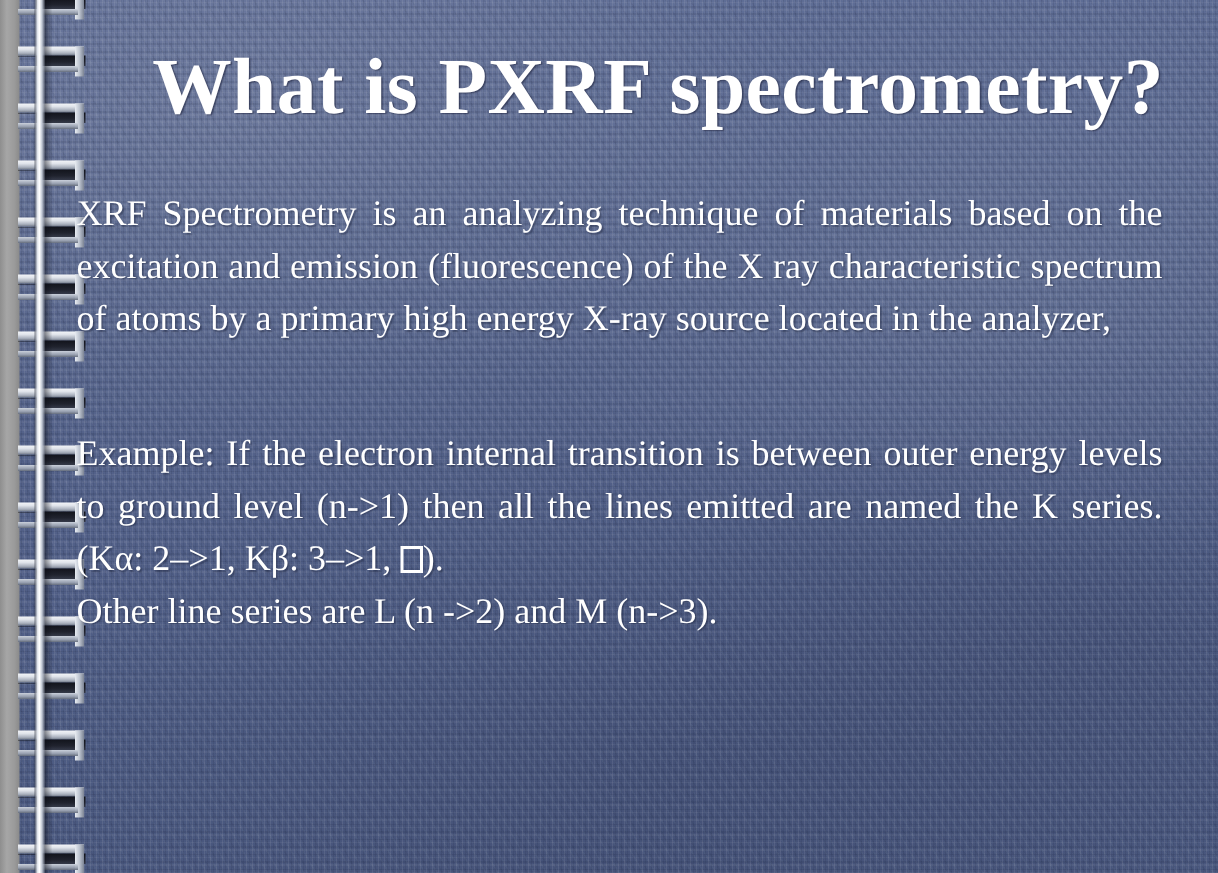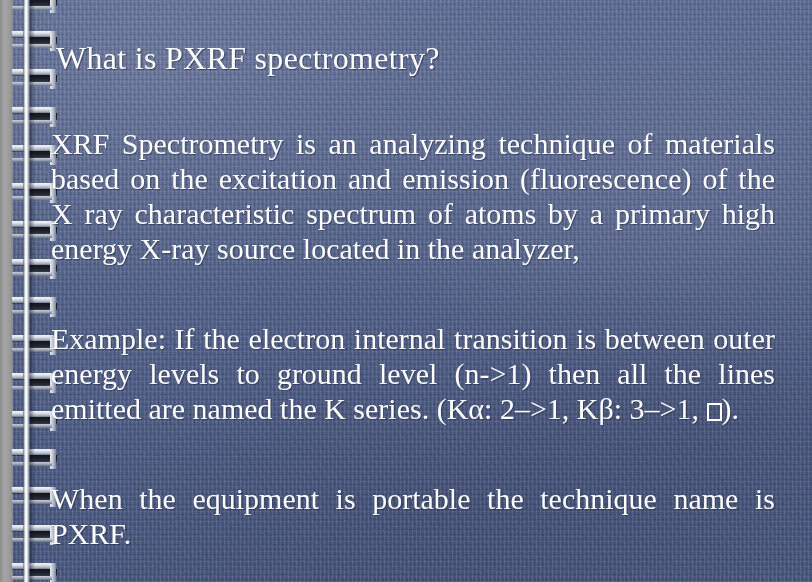--- a/index.html
+++ b/index.html
@@ -149,38 +149,38 @@
   #content {
     position: absolute;
     inset: 0;
     z-index: 5;
   }
   #slide-title {
     position: absolute;
     left: 56px;
     top: 34px;
     width: 720px;
-    text-align: left;
+    text-align: right;
     color: #ffffff;
-    font-size: 32px;
-    font-weight: normal;
+    font-size: 53px;
+    font-weight: bold;
     line-height: 48px;
     letter-spacing: 0.3px;
     text-shadow: 1px 1px 1px rgba(25,30,55,0.55);
     white-space: nowrap;
   }
   #body-block {
     position: absolute;
     left: 51px;
     top: 126px;
     width: 724px;
   }
   .para {
     color: #ffffff;
-    font-size: 30px;
+    font-size: 24px;
     line-height: 35px;
     text-align: justify;
     text-justify: inter-word;
     text-shadow: 1px 1px 1px rgba(25,30,55,0.45);
     margin: 0;
   }
   .para.spaced { margin-top: 55px; }
   .para .last-line { display: block; text-align: left; }
   .missing-glyph {
     display: inline-block;
@@ -304,19 +304,18 @@
     </div>
 
   <div id="content">
 
     <div id="slide-title">What is PXRF spectrometry?</div>
 
     <div id="body-block">
 
       <p class="para">XRF Spectrometry is an analyzing technique of materials based on the excitation and emission (fluorescence) of the X ray characteristic spectrum of atoms by a primary high energy X-ray source located in the analyzer,</p>
 
-      <p class="para spaced"><span>Example: If the electron internal transition is between outer energy levels to ground level (n-&gt;1) then all the lines emitted are named the K series. (Kα: 2–&gt;1, Kβ: 3–&gt;1, </span><span class="missing-glyph"></span><span>).</span></p>
-
-      <p class="para spaced">When the equipment is portable the technique name is PXRF.</p>
+      <p class="para spaced"><span>Example: If the electron internal transition is between outer energy levels to ground level (n-&gt;1) then all the lines emitted are named the K series. (Kα: 2–&gt;1, Kβ: 3–&gt;1, </span><span class="missing-glyph"></span><span>).</span><span class="last-line">Other line series are L (n -&gt;2) and M (n-&gt;3).</span></p>
+
 
     </div>
   </div>
 </div>
 
 </body></html>

